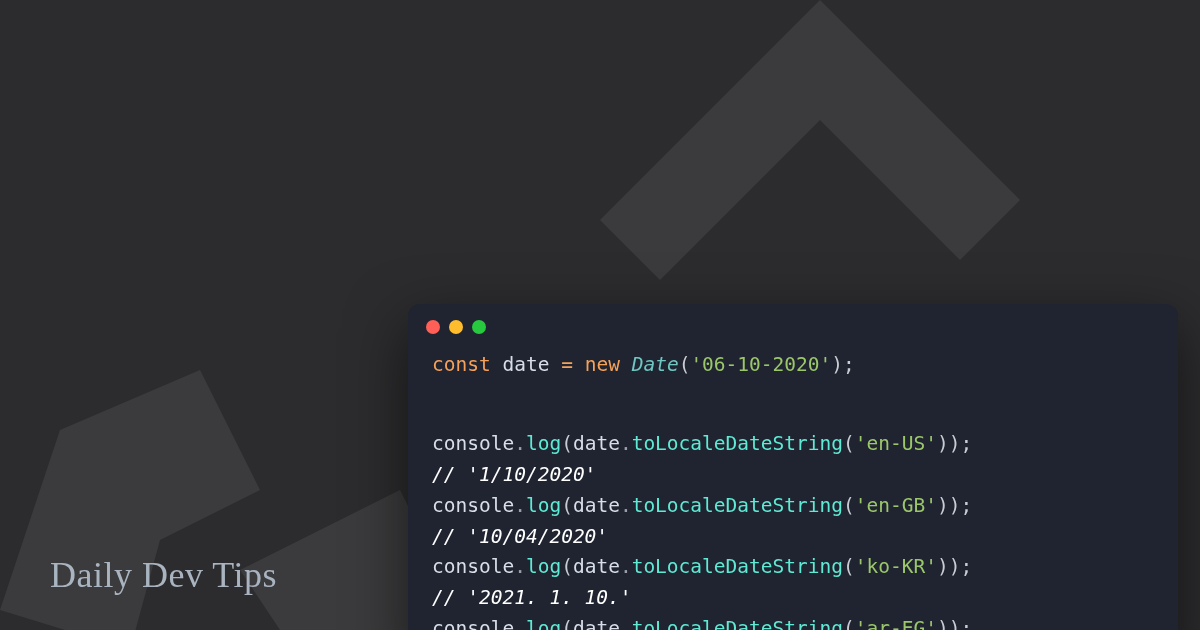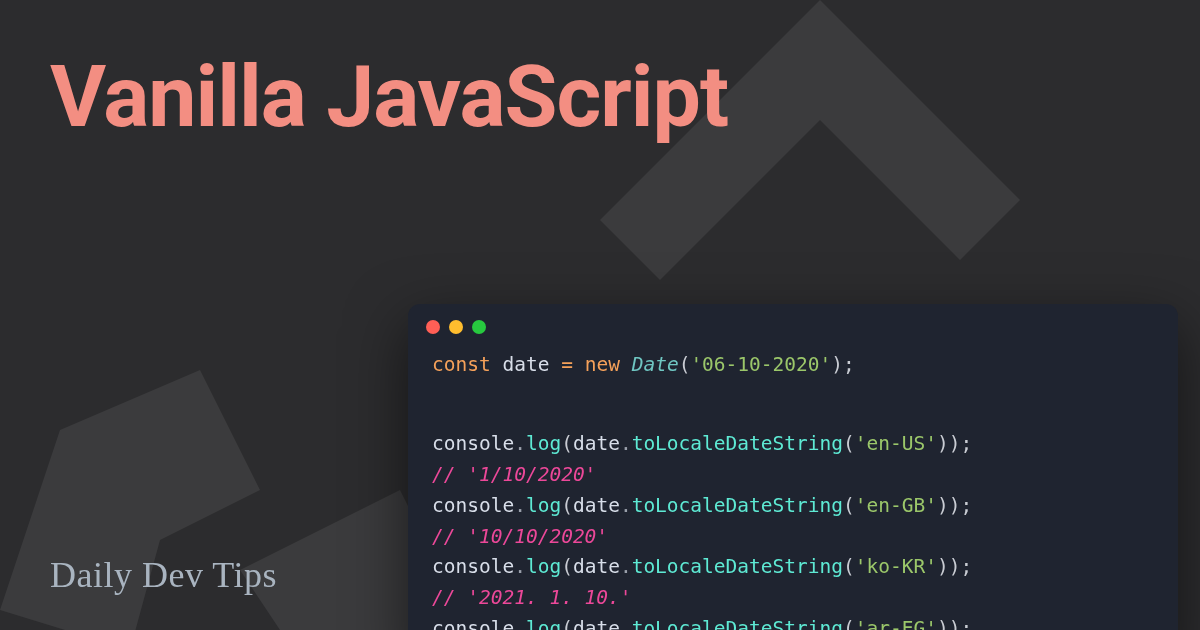--- a/index.html
+++ b/index.html
@@ -77,50 +77,50 @@
     white-space: pre;
   }
   .tok-kw    { color: #f5a15a; text-align: right; }           
   .tok-var   { color: #d8dee9; }           
   .tok-op    { color: #f5a15a; }           
   .tok-class { color: #6fc6c2; font-style: italic; } 
   .tok-fn    { color: #5eead4; }           
   .tok-str   { color: #9bc76a; }           
   .tok-punc  { color: #c9ccd3; }           
   .tok-dot   { color: #9aa0ab; }
-  .tok-cmt   { color: #ec4899; font-style: italic; text-align: right; }
+  .tok-cmt   { color: #ffffff; font-style: italic; text-align: right; }
   .blank-line { height: 0.9em; }
 </style>
 </head>
 <body>
 
 <div class="bg-shapes">
   <svg class="shape-top" width="520" height="360" viewBox="0 0 520 360">
     <path d="M40 260 L260 40 L460 240 L400 300 L260 160 L100 320 Z" fill="#3b3b3d"></path>
   </svg>
   <svg class="shape-bottom" width="560" height="520" viewBox="0 0 560 520">
     <path d="M60 420 L120 240 L260 180 L320 300 L220 350 L190 460 Z" fill="#3b3b3d"></path>
     <path d="M300 380 L460 300 L520 420 L380 500 Z" fill="#3b3b3d"></path>
   </svg>
 </div>
 
 <h1 class="title">
-  <span>Vanilla JavaScript</span><br>
+  <br>
 </h1>
 
 <div class="code-window">
   <div class="titlebar">
     <span class="dot red"></span>
     <span class="dot yellow"></span>
     <span class="dot green"></span>
   </div>
   <div class="code"><span class="tok-kw">const</span> <span class="tok-var">date</span> <span class="tok-op">=</span> <span class="tok-kw">new</span> <span class="tok-class">Date</span><span class="tok-punc">(</span><span class="tok-str">'06-10-2020'</span><span class="tok-punc">);</span>
 <div class="blank-line"></div>
 <span class="tok-var">console</span><span class="tok-dot">.</span><span class="tok-fn">log</span><span class="tok-punc">(</span><span class="tok-var">date</span><span class="tok-dot">.</span><span class="tok-fn">toLocaleDateString</span><span class="tok-punc">(</span><span class="tok-str">'en-US'</span><span class="tok-punc">));</span>
 <span class="tok-cmt">// '1/10/2020'</span>
 <span class="tok-var">console</span><span class="tok-dot">.</span><span class="tok-fn">log</span><span class="tok-punc">(</span><span class="tok-var">date</span><span class="tok-dot">.</span><span class="tok-fn">toLocaleDateString</span><span class="tok-punc">(</span><span class="tok-str">'en-GB'</span><span class="tok-punc">));</span>
-<span class="tok-cmt">// '10/10/2020'</span>
+<span class="tok-cmt">// '10/04/2020'</span>
 <span class="tok-var">console</span><span class="tok-dot">.</span><span class="tok-fn">log</span><span class="tok-punc">(</span><span class="tok-var">date</span><span class="tok-dot">.</span><span class="tok-fn">toLocaleDateString</span><span class="tok-punc">(</span><span class="tok-str">'ko-KR'</span><span class="tok-punc">));</span>
 <span class="tok-cmt">// '2021. 1. 10.'</span>
 <span class="tok-var">console</span><span class="tok-dot">.</span><span class="tok-fn">log</span><span class="tok-punc">(</span><span class="tok-var">date</span><span class="tok-dot">.</span><span class="tok-fn">toLocaleDateString</span><span class="tok-punc">(</span><span class="tok-str">'ar-EG'</span><span class="tok-punc">));</span></div>
 </div>
 
 <div class="footer">Daily Dev Tips</div>
 
 </body></html>

